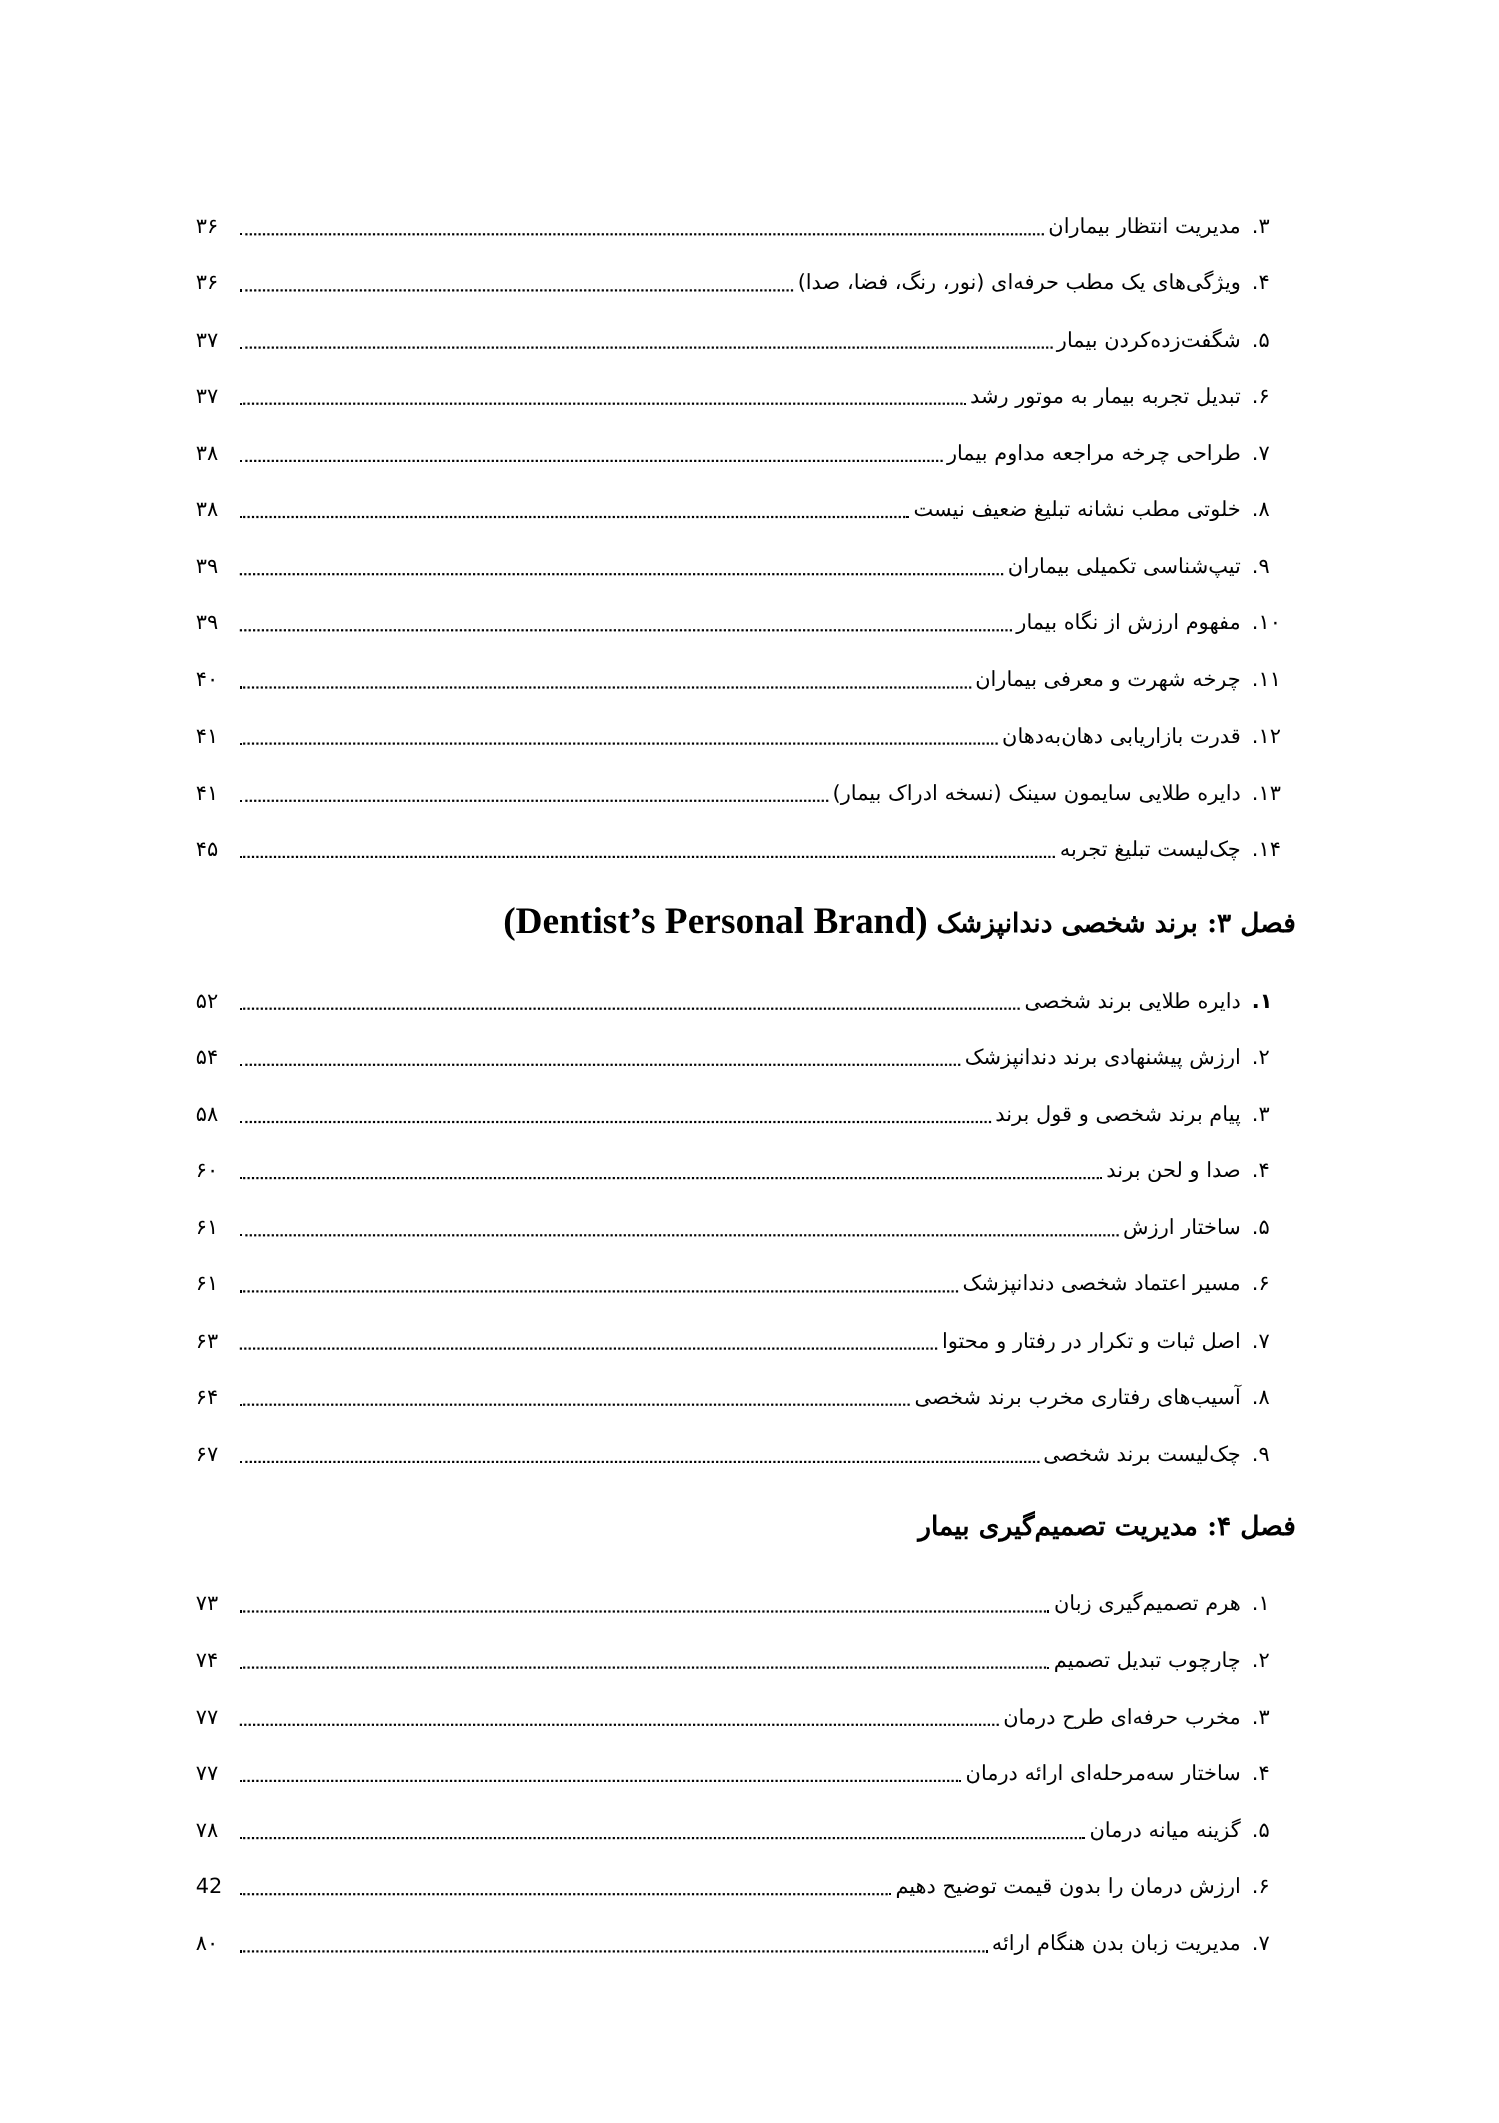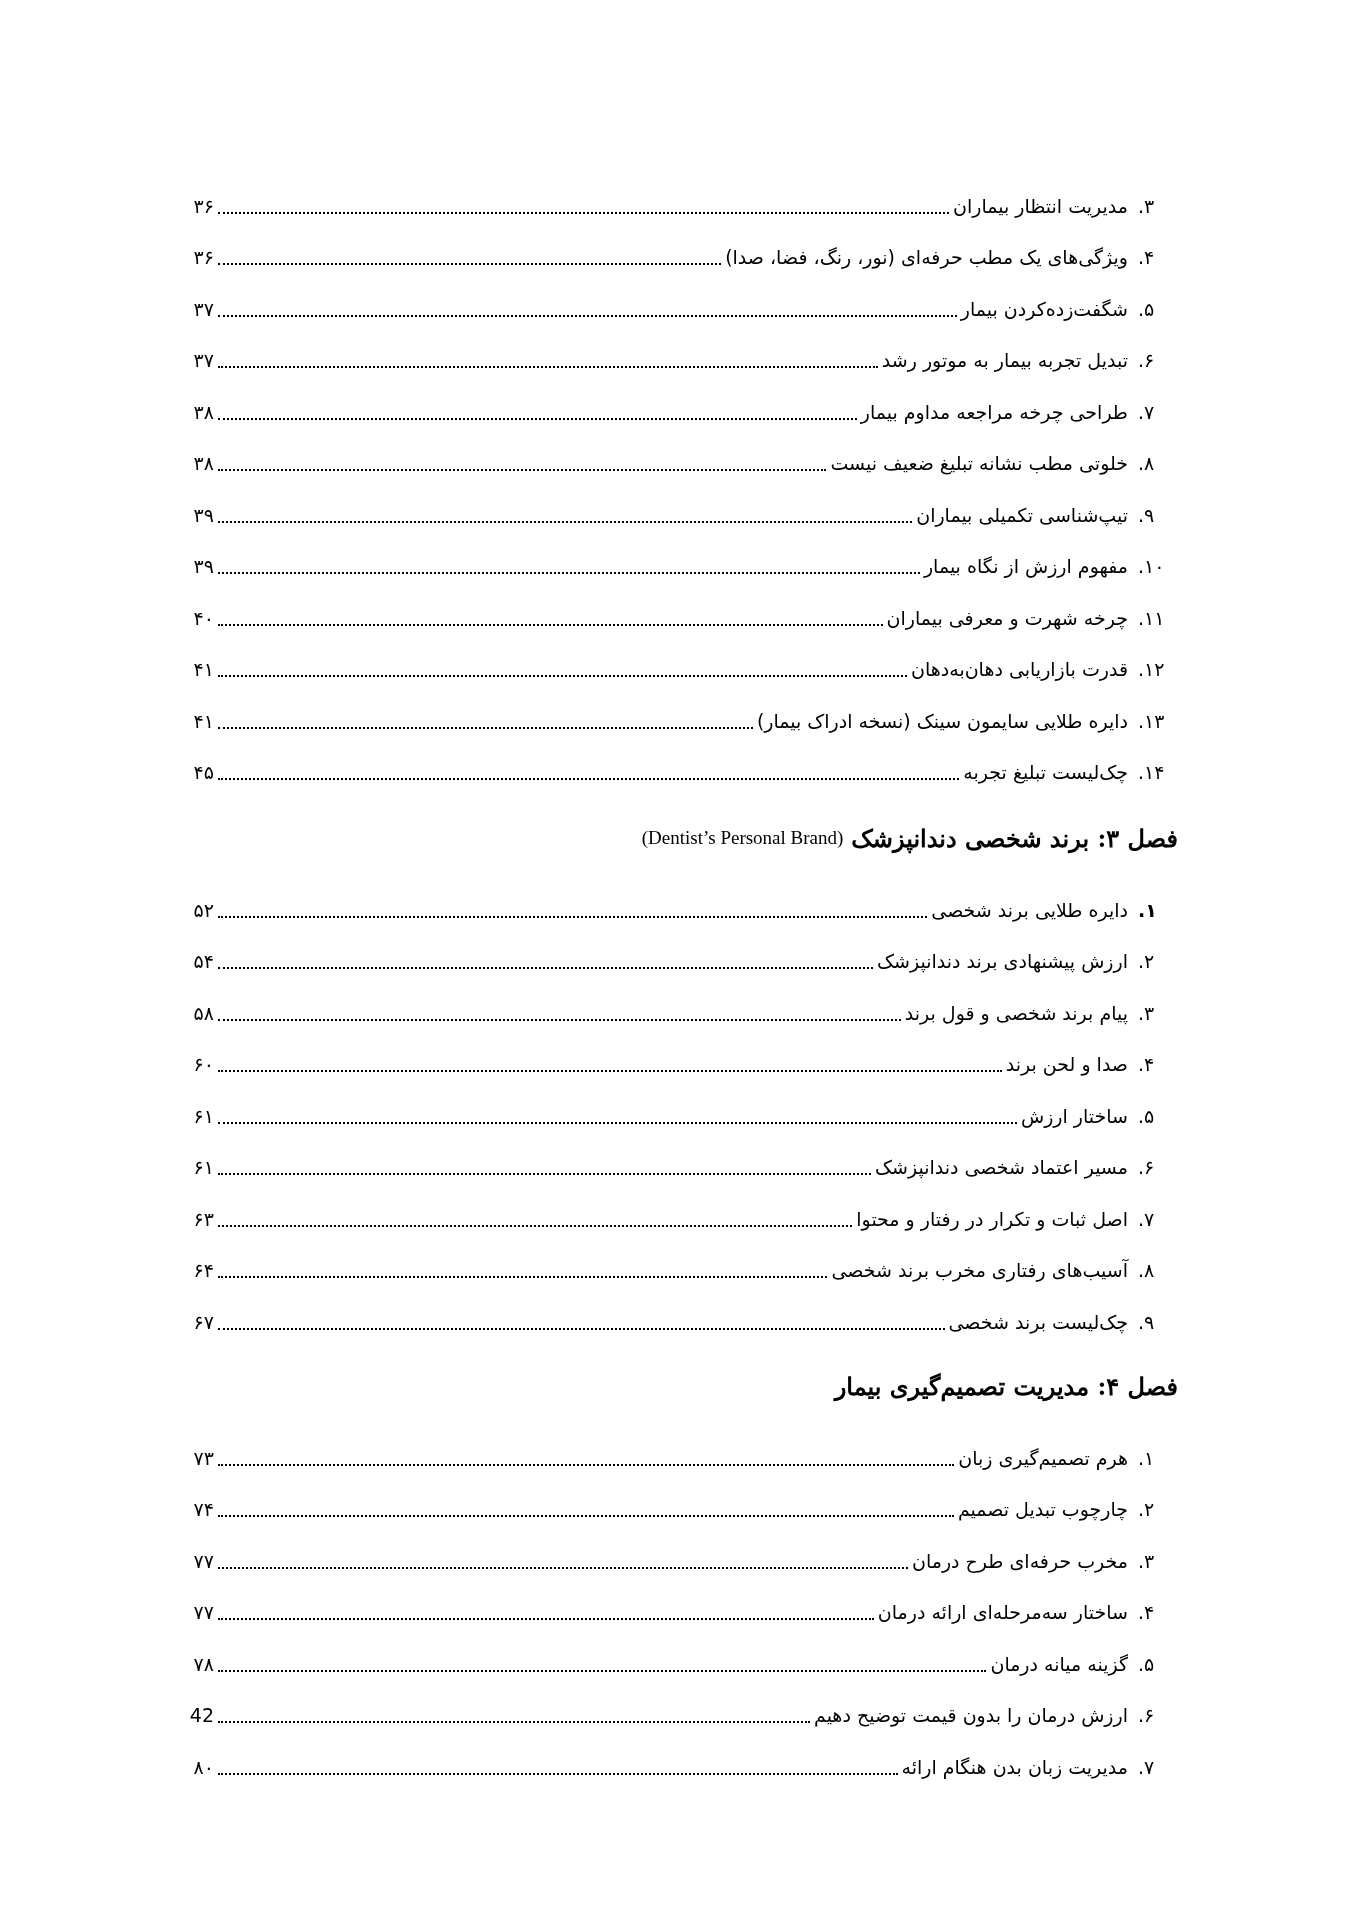--- a/index.html
+++ b/index.html
@@ -5,24 +5,24 @@
   html, body { margin: 0; padding: 0; background: #ffffff; }
   body { width: 1363px; height: 1930px; position: relative; overflow: hidden;
          font-family: "DejaVu Sans", sans-serif; color: #000; }
   .page { position: absolute; left: 0; top: 0; width: 1363px; height: 1930px; background: #fff; }
   .toc { position: absolute; left: 178px; width: 1000px; direction: rtl; }
   .row { position: absolute; left: 0; right: 0; height: 40px; display: flex; align-items: center;
          direction: rtl; font-size: 19px; }
   .num { width: 40px; text-align: left; direction: rtl; flex: 0 0 auto; padding-left: 4px; }
   .title { white-space: nowrap; flex: 0 0 auto; padding-right: 6px; }
   .leader { flex: 1 1 auto; border-bottom: 2px dotted #000; height: 0; margin: 0 4px; position: relative; top: 7px; }
-  .page-no { flex: 0 0 auto; width: 36px; text-align: right; direction: rtl; }
+  .page-no { flex: 0 0 auto; width: 36px; text-align: left; direction: rtl; }
   .chapter { position: absolute; right: 0; height: 48px; display: flex; align-items: center; direction: rtl;
              font-family: "DejaVu Serif", serif; font-weight: bold; font-size: 24px; white-space: nowrap; }
-  .chapter .en { font-family: "Liberation Serif", serif; font-weight: normal; font-size: 19px; direction: ltr; unicode-bidi: isolate; margin-right: 8px; }
+  .chapter .en { font-family: "Liberation Serif", serif; font-weight: bold; font-size: 34px; direction: ltr; unicode-bidi: isolate; margin-right: 8px; }
 </style>
 </head>
 <body>
 
 <div class="page">
   <div class="toc" style="top:0;height:1930px;">
 
     <div>
       <div class="row" style="top:186px">
           <span class="num">۳.</span>

